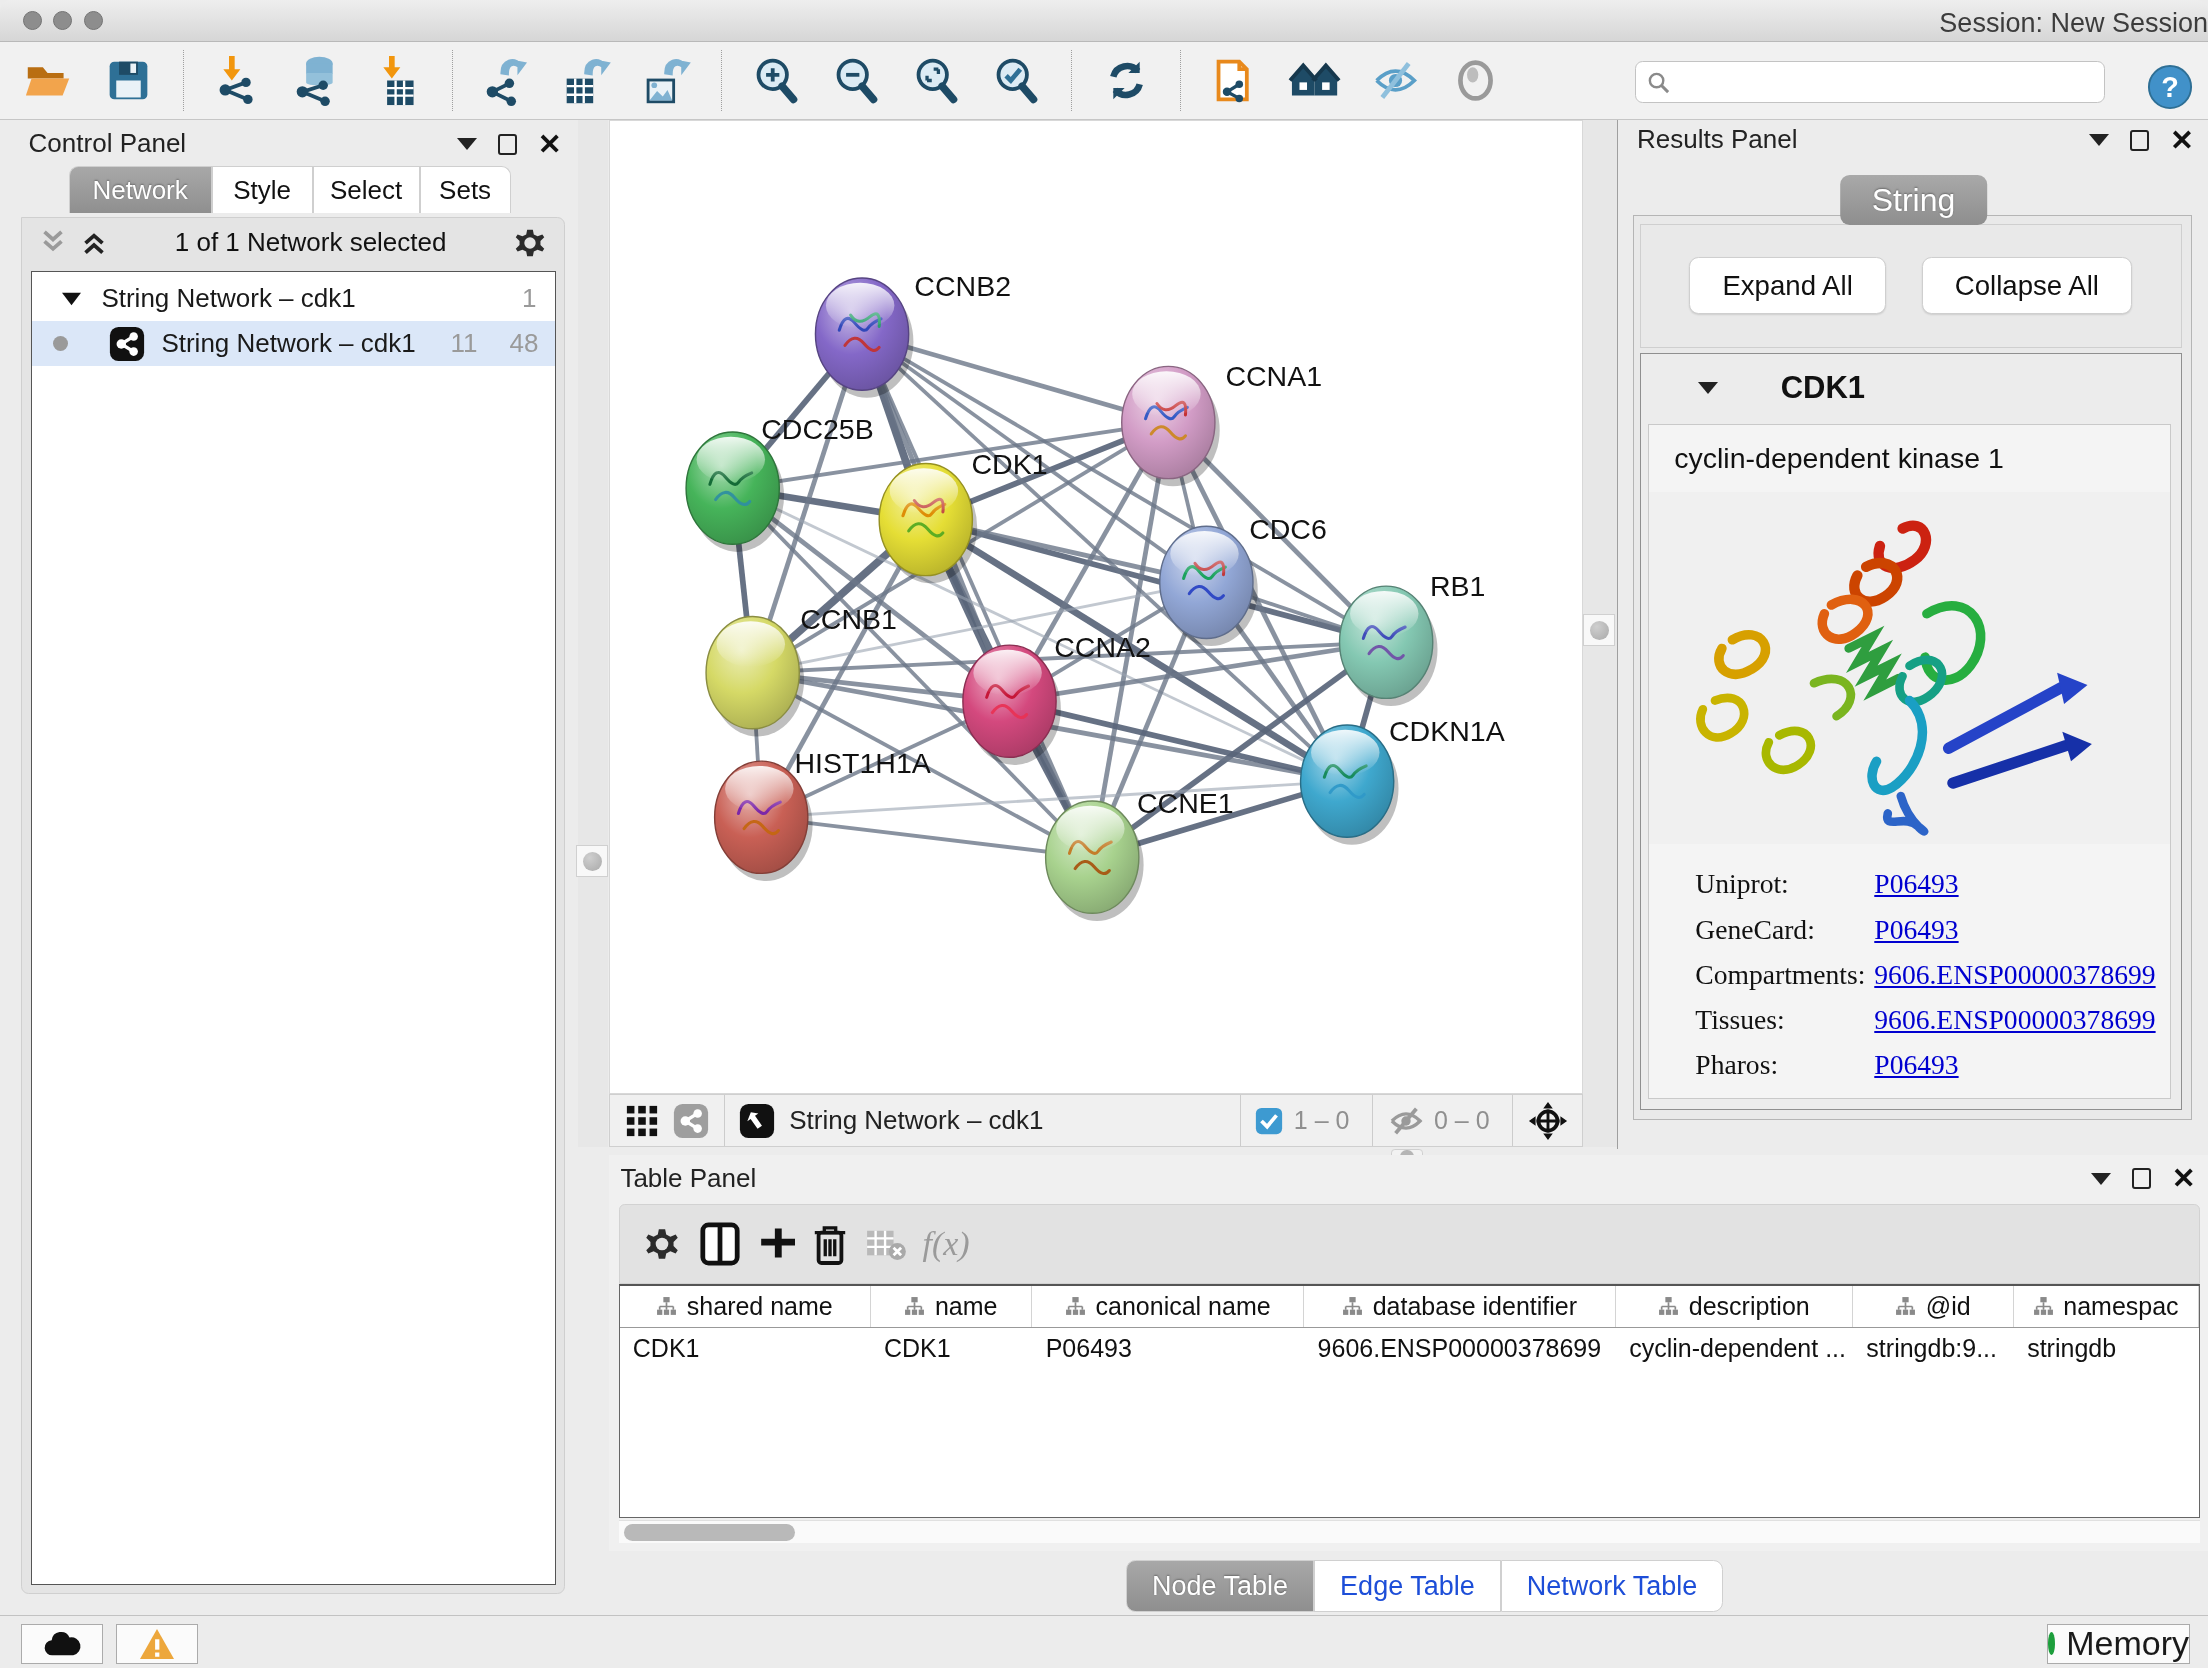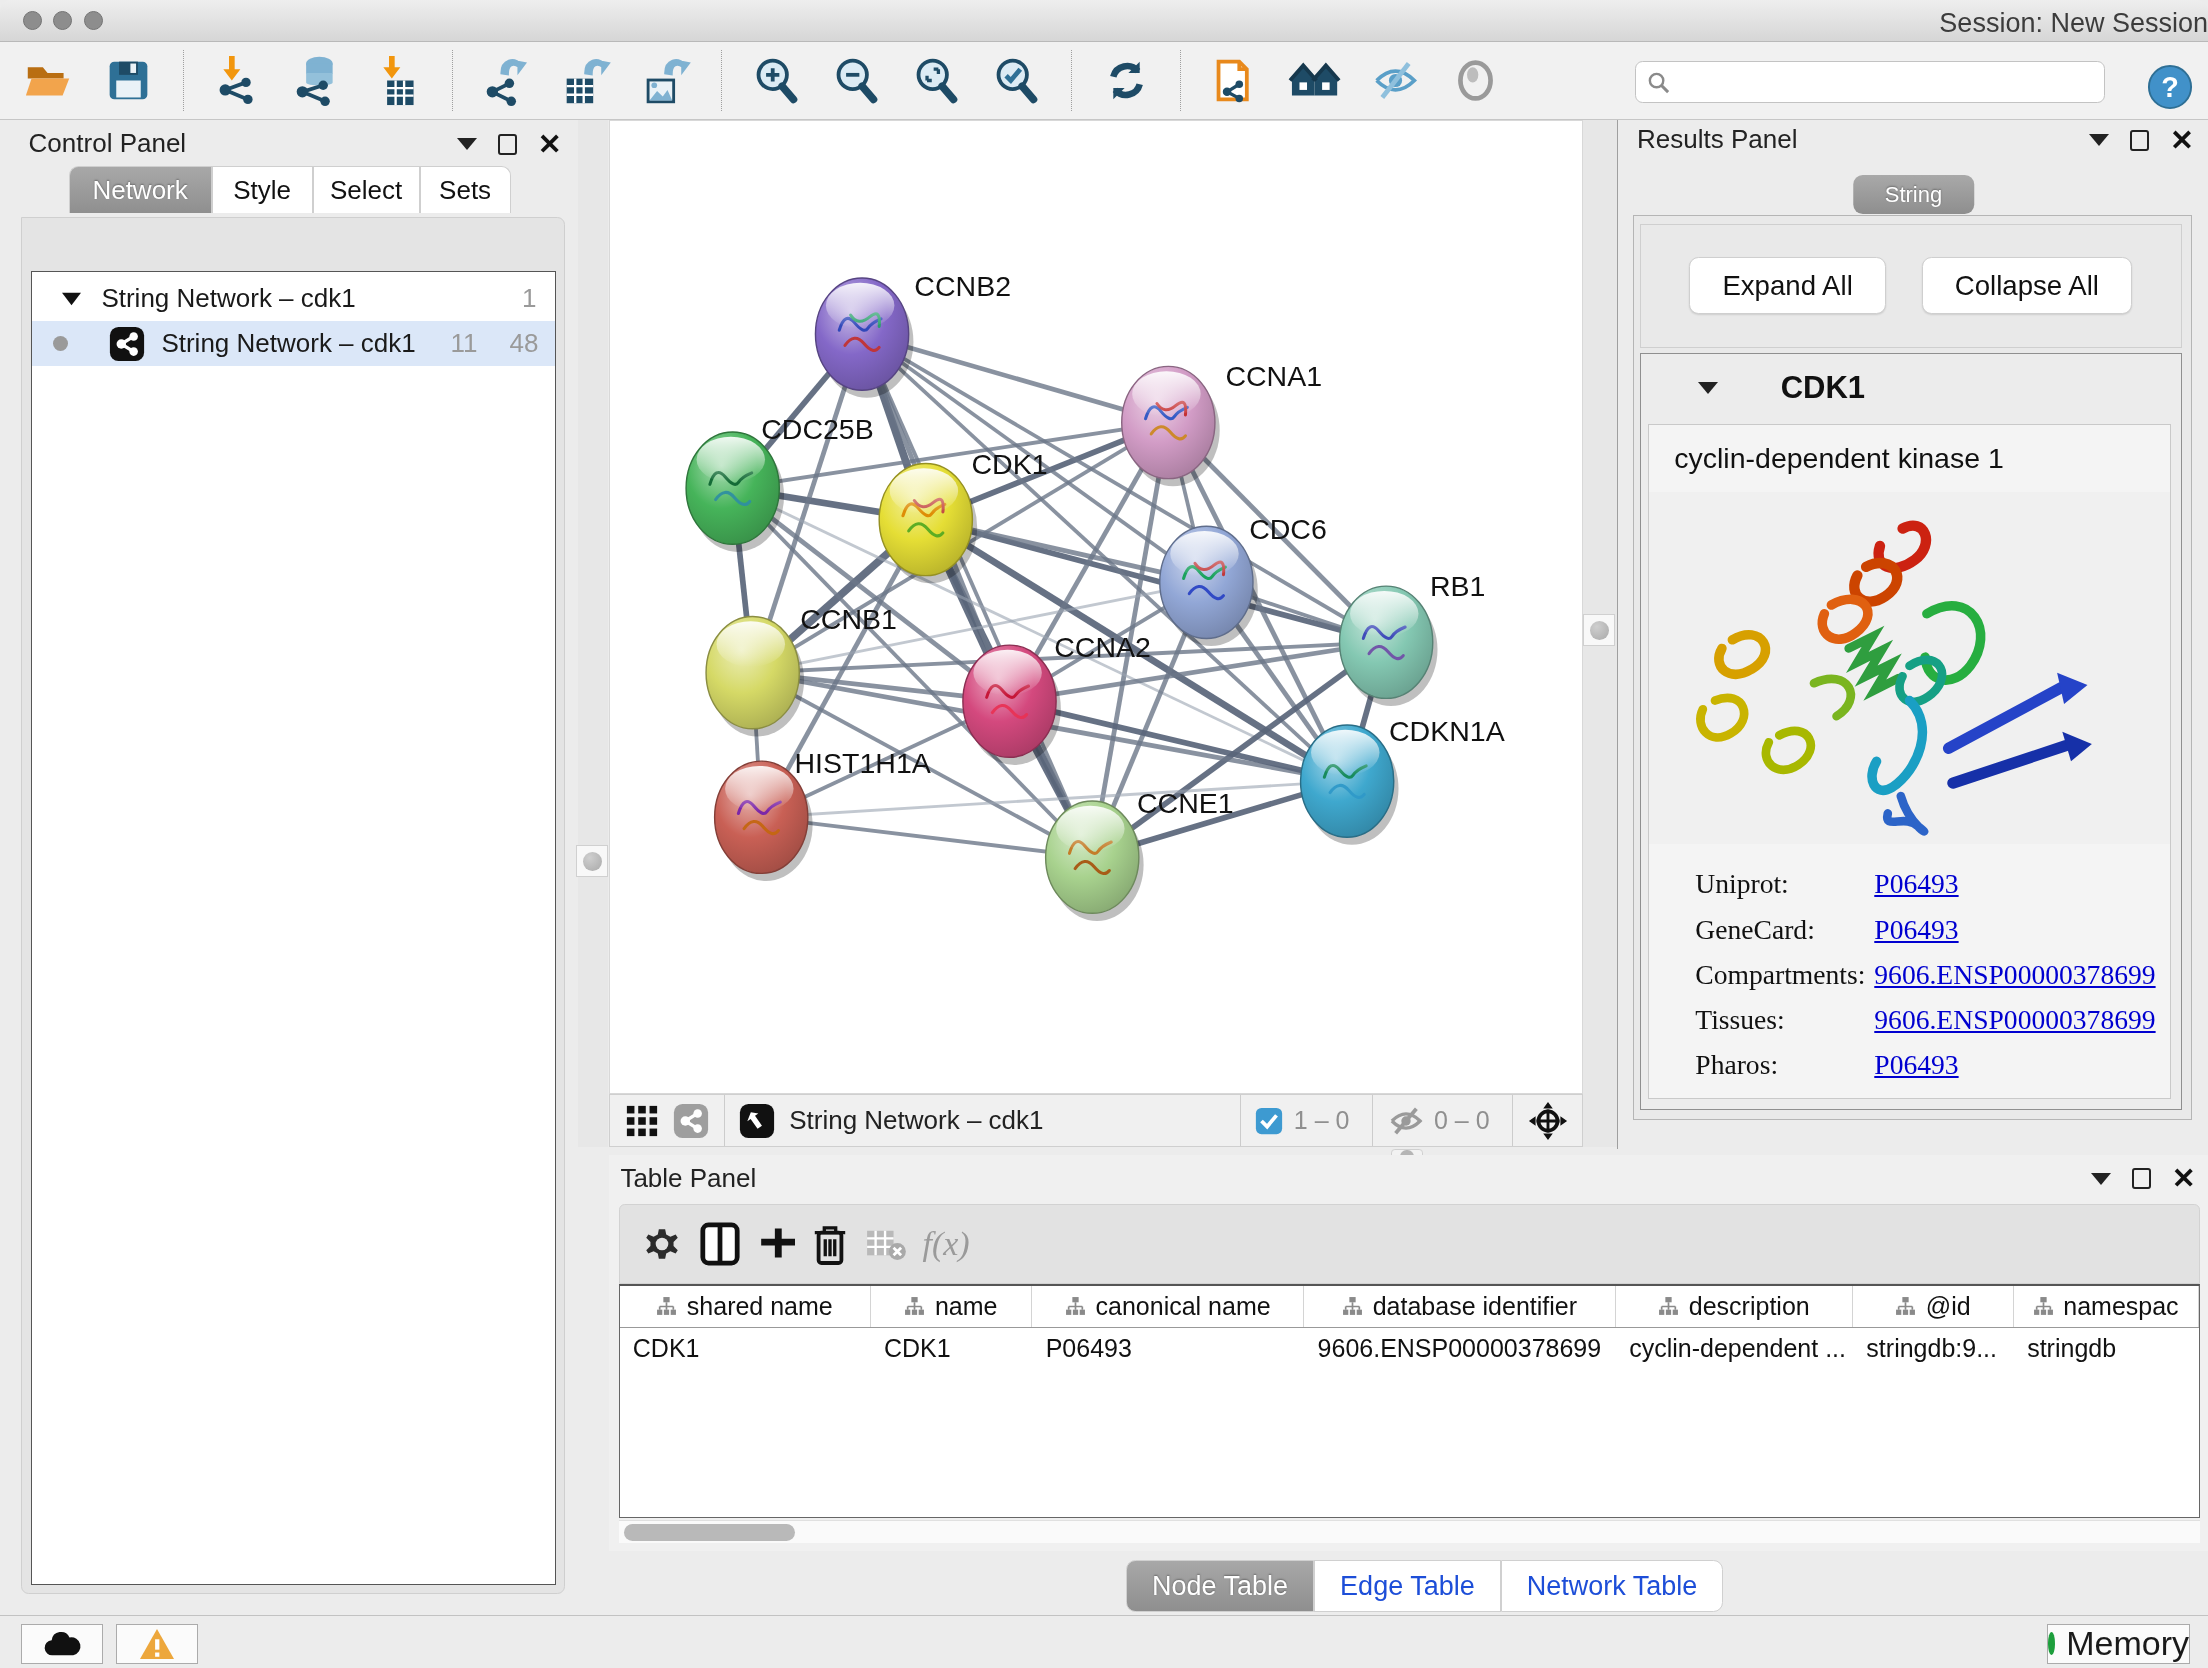--- a/index.html
+++ b/index.html
@@ -68,21 +68,21 @@
   .nf-title { font-size:26px; color:#222; margin-left:13.3px; flex:1; }
   .nf-count { font-size:25px; color:#8f8f8f; margin:0 9.5px; }
   .hsplit-handle { position:absolute; left:1391px; top:1149px; width:32px; height:15px; background:#f2f2f2;
     border:1px solid #d0d0d0; border-radius:3.8px; display:flex; align-items:center; justify-content:center; }
   .hsplit-dot { width:13.3px; height:13.3px; border-radius:50%; background:#b5b5b5; }
 
   
   .results-panel { position:absolute; left:1617px; top:120px; width:592px; height:1029px; background:#ececec;
     border-left:1.9px solid #9f9f9f; }
   .string-tab { position:absolute; left:50%; transform:translateX(-50%); top:55px; padding:6.7px 32px;
-    background:linear-gradient(#a9a9a9,#8e8e8e); color:#fff; font-size:22px; border-radius:9.5px;
+    background:linear-gradient(#a9a9a9,#8e8e8e); color:#fff; font-size:32px; border-radius:9.5px;
     text-shadow:0 -1px 1.9px rgba(0,0,0,.35); z-index:2; }
   .rp-box { position:absolute; left:15px; top:95px; width:559px; height:905px;
     background:#e9e9e9; border:1.9px solid #b5b5b5; }
   .rp-buttons { position:absolute; left:5.7px; top:7.6px; width:542px; height:124px; background:#e9e9e9;
     border:1px solid #cfcfcf; display:flex; align-items:center; justify-content:center; gap:36px; }
   .rp-btn { background:#ffffff; border:1px solid #cfcfcf; border-radius:9.5px; font-size:27.6px;
     padding:11.4px 32px; color:#111; box-shadow:0 1px 1.9px rgba(0,0,0,.12); }
   .gene-box { position:absolute; left:5.7px; top:137px; width:542px; height:757px; background:#ececec;
     border:1.9px solid #8f8f8f; }
   .gene-hdr { position:absolute; left:0; top:0; width:100%; height:68px; display:flex; align-items:center; }
@@ -313,20 +313,33 @@
     <div class="float-sq"></div>
     <div class="close-x">✕</div>
   </div>
   <div class="tabs-row" style="left:61px; top:40px" id="cp-tabs">
       <div class="tab selected first" style="width: 143px;">Network</div>
       <div class="tab" style="width: 101px;">Style</div>
       <div class="tab" style="width: 107px;">Select</div>
       <div class="tab last" style="width: 91px;">Sets</div>
     </div>
   <div class="cp-box">
+    <div class="cp-toolrow">
+      <svg width="32" height="28.5" viewBox="0 0 34 30" style="margin-left:15px">
+          <path d="M8 4 l9 8 9 -8 M8 14 l9 8 9 -8" stroke="#9a9a9a" stroke-width="4" fill="none"></path>
+        </svg>
+      <svg width="32" height="28.5" viewBox="0 0 34 30" style="margin-left:9.5px">
+          <path d="M8 26 l9 -8 9 8 M8 16 l9 -8 9 8" stroke="#222" stroke-width="4" fill="none"></path>
+        </svg>
+      <div class="cp-status">1 of 1 Network selected</div>
+      <svg width="38" height="38" viewBox="0 0 40 40" style="margin-right:15px">
+          <path d="M20 6 l3 0 1 5 4 2 5 -2 2 3 -4 4 0 4 4 4 -2 3 -5 -2 -4 2 -1 5 -3 0 -3 0 -1 -5 -4 -2 -5 2 -2 -3 4 -4 0 -4 -4 -4 2 -3 5 2 4 -2 1 -5 z" fill="#2b2b2b"></path>
+          <circle cx="20" cy="20" r="6" fill="#e4e4e4"></circle>
+        </svg>
+    </div>
     <div class="tree-box">
       <div class="tree-row" style="top:3.8px">
         <svg width="25" height="19" viewBox="0 0 26 20" style="margin-left:27px">
             <path d="M3 4 h20 l-10 13 z" fill="#111"></path>
           </svg>
         <span style="margin-left:17px">String Network – cdk1</span>
         <span class="tree-badge" style="margin-left:auto; margin-right:19px">1</span>
       </div>
       <div class="tree-row selected" style="top:49px">
         <span style="width:15px;height:15px;border-radius:50%;background:#9a9a9a;margin-left:21px"></span>

